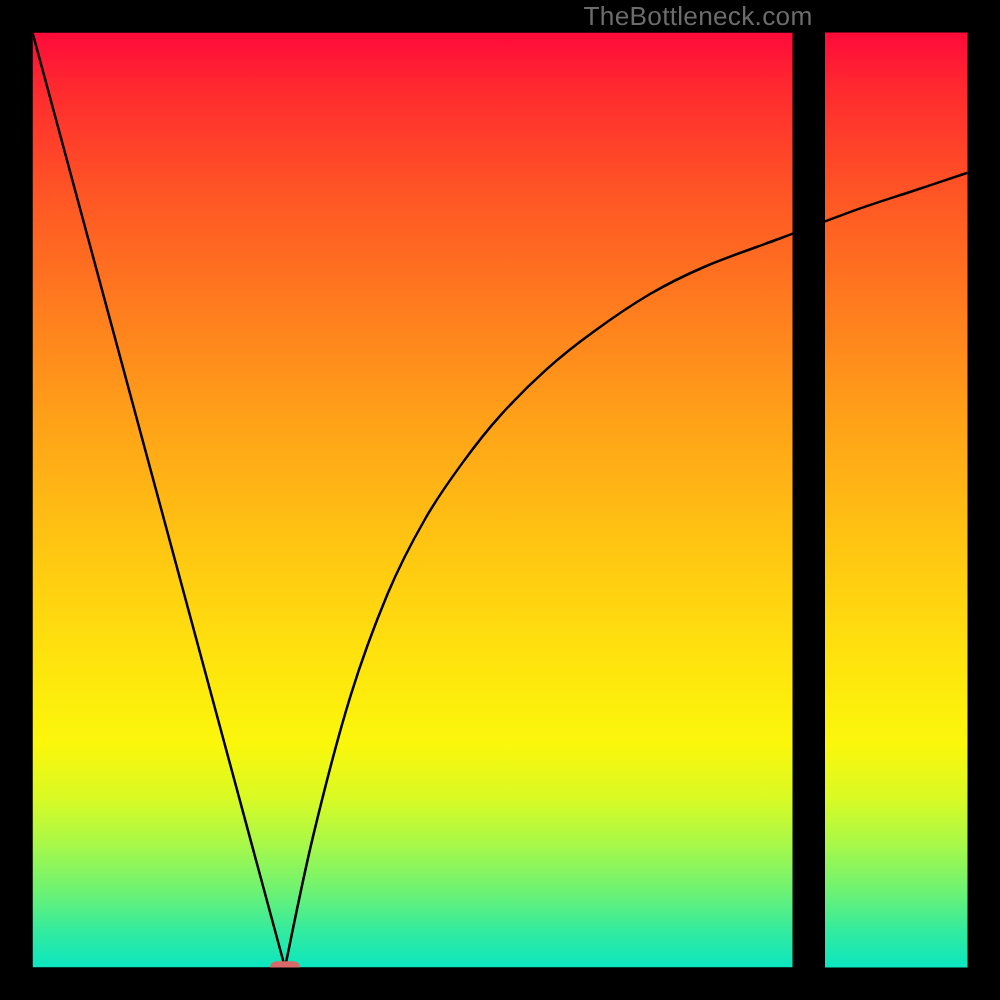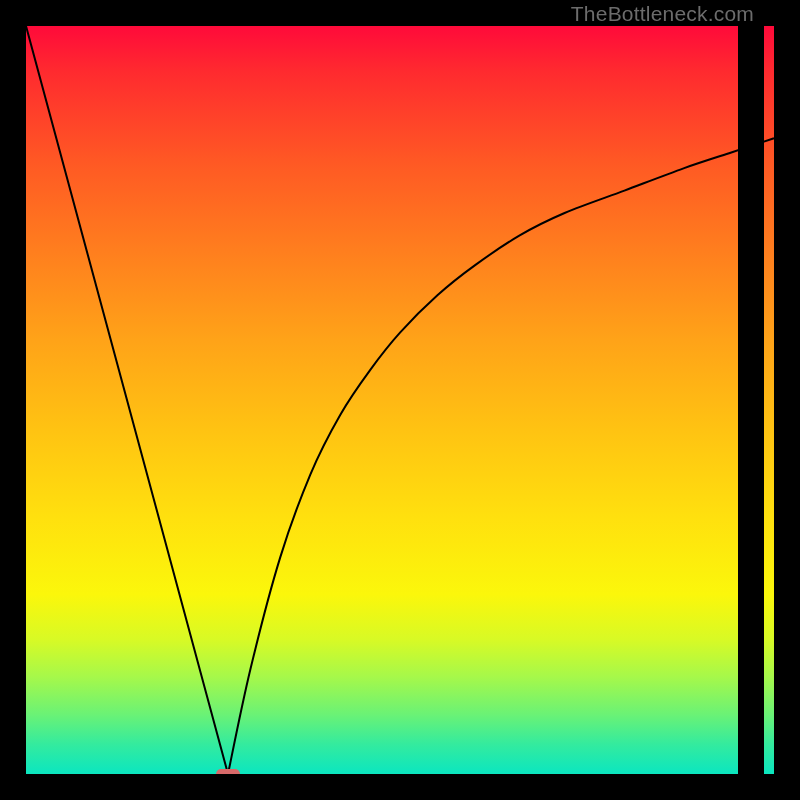--- a/index.html
+++ b/index.html
@@ -6,21 +6,21 @@
     margin: 0;
     padding: 0;
     width: 800px;
     height: 800px;
     overflow: hidden;
     background: #000;
     font-family: Arial, Helvetica, sans-serif;
   }
   .stage {
     position: relative;
-    width: 764px;
+    width: 660px;
     height: 800px;
   }
   .frame {
     position: absolute;
     inset: 0;
     border: 26px solid #000;
     box-sizing: border-box;
   }
   .plot-area {
     position: absolute;

